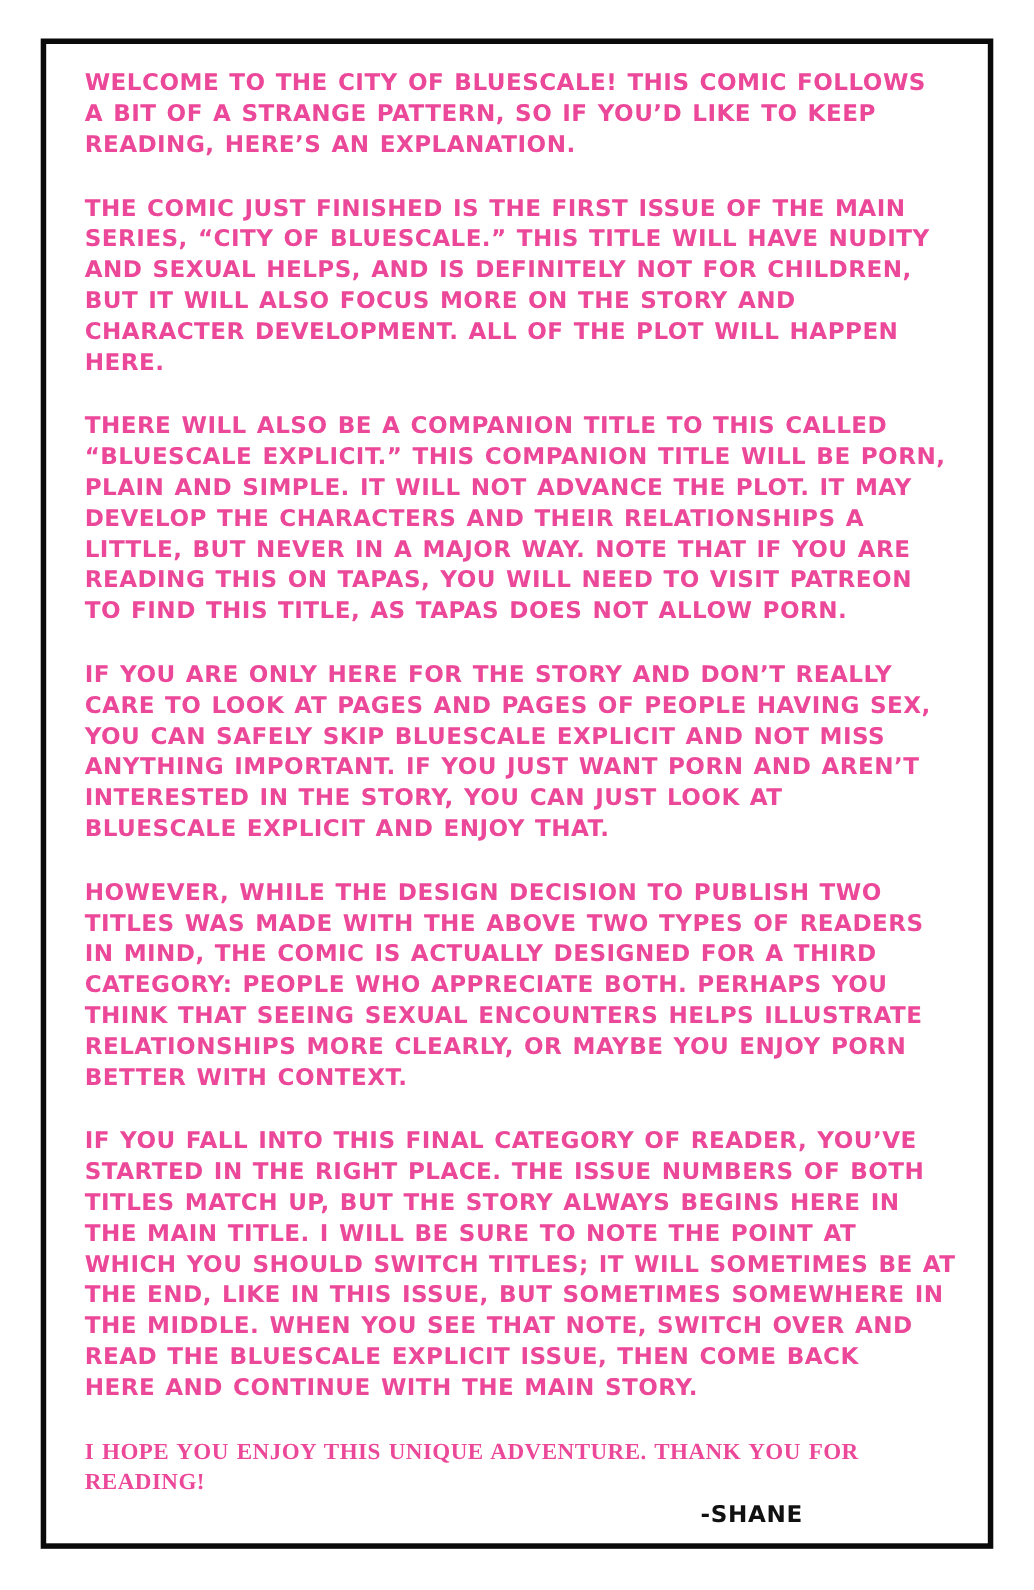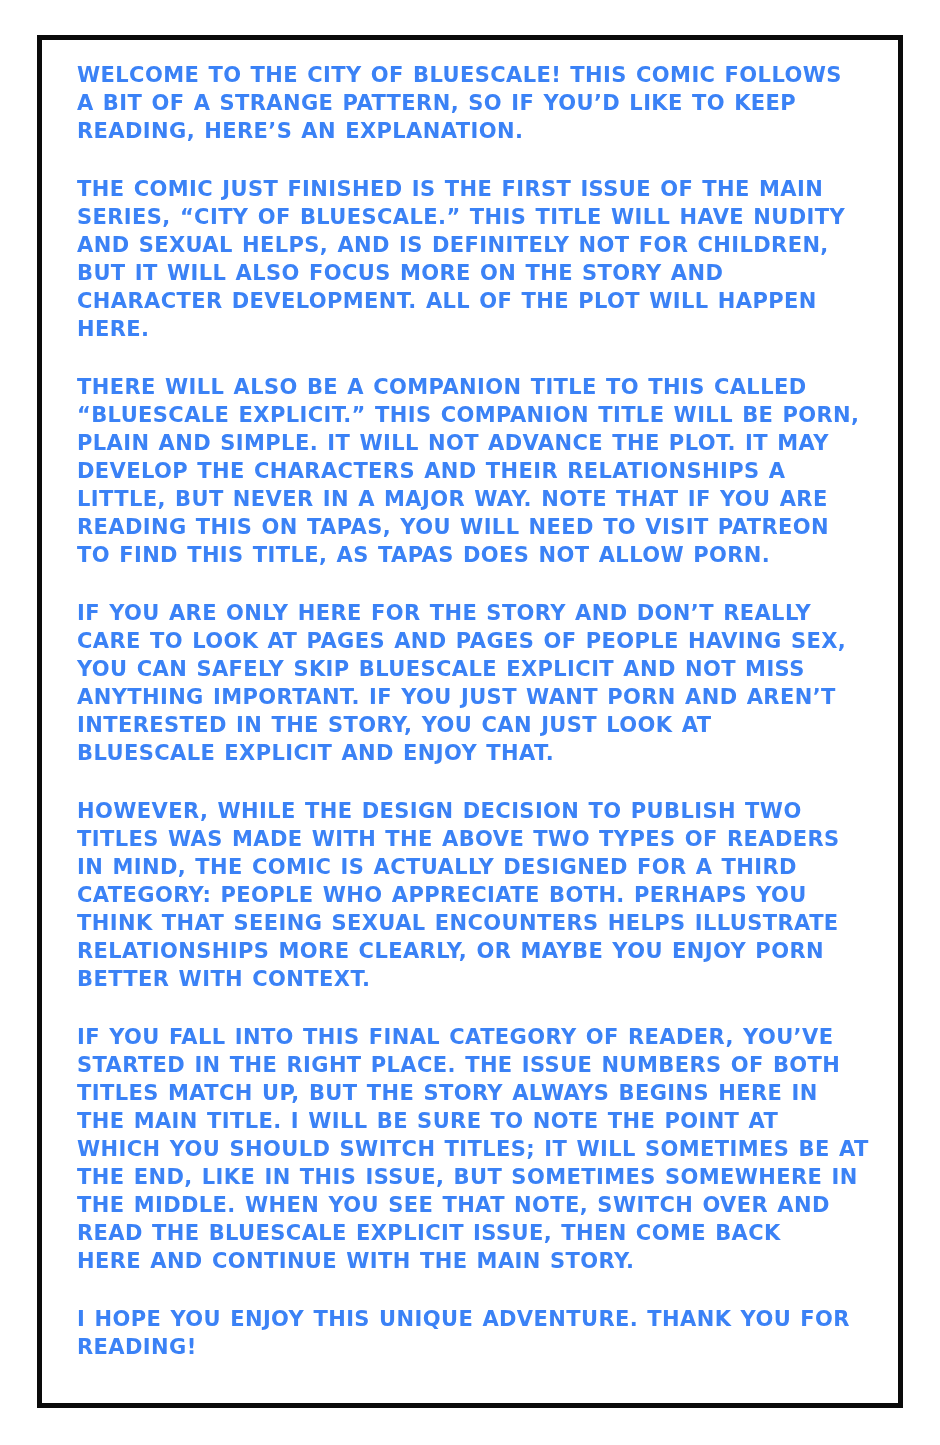--- a/index.html
+++ b/index.html
@@ -21,30 +21,31 @@
     top: 35px;
     width: 866px;
     height: 1373px;
     border: 5px solid #0a0a0a;
     box-sizing: border-box;
     background: #ffffff;
     padding: 21px 26px 18px 35px;
   }
   .para {
     margin: 0 0 30px 0;
-    color: #3b82f6;
+    color: #ec4899;
     font-size: 21px;
     line-height: 28px;
     font-weight: bold;
     letter-spacing: 0.4px;
     word-spacing: 1.5px;
     white-space: pre-line; 
   }
   .para:last-of-type {
     margin-bottom: 2px;
+    font-family: Liberation Serif, serif;
   }
   .signature {
     color: #111111;
     font-size: 21px;
     line-height: 28px;
     font-weight: bold;
     letter-spacing: 0.6px;
     text-align: right;
     padding-right: 142px;
   }
@@ -87,14 +88,15 @@
 STARTED IN THE RIGHT PLACE. THE ISSUE NUMBERS OF BOTH
 TITLES MATCH UP, BUT THE STORY ALWAYS BEGINS HERE IN
 THE MAIN TITLE. I WILL BE SURE TO NOTE THE POINT AT
 WHICH YOU SHOULD SWITCH TITLES; IT WILL SOMETIMES BE AT
 THE END, LIKE IN THIS ISSUE, BUT SOMETIMES SOMEWHERE IN
 THE MIDDLE. WHEN YOU SEE THAT NOTE, SWITCH OVER AND
 READ THE BLUESCALE EXPLICIT ISSUE, THEN COME BACK
 HERE AND CONTINUE WITH THE MAIN STORY.</p>
     <p class="para">I HOPE YOU ENJOY THIS UNIQUE ADVENTURE. THANK YOU FOR
 READING!</p>
+    <div class="signature">-SHANE</div>
   </div>
 </div>
 
 </body></html>

